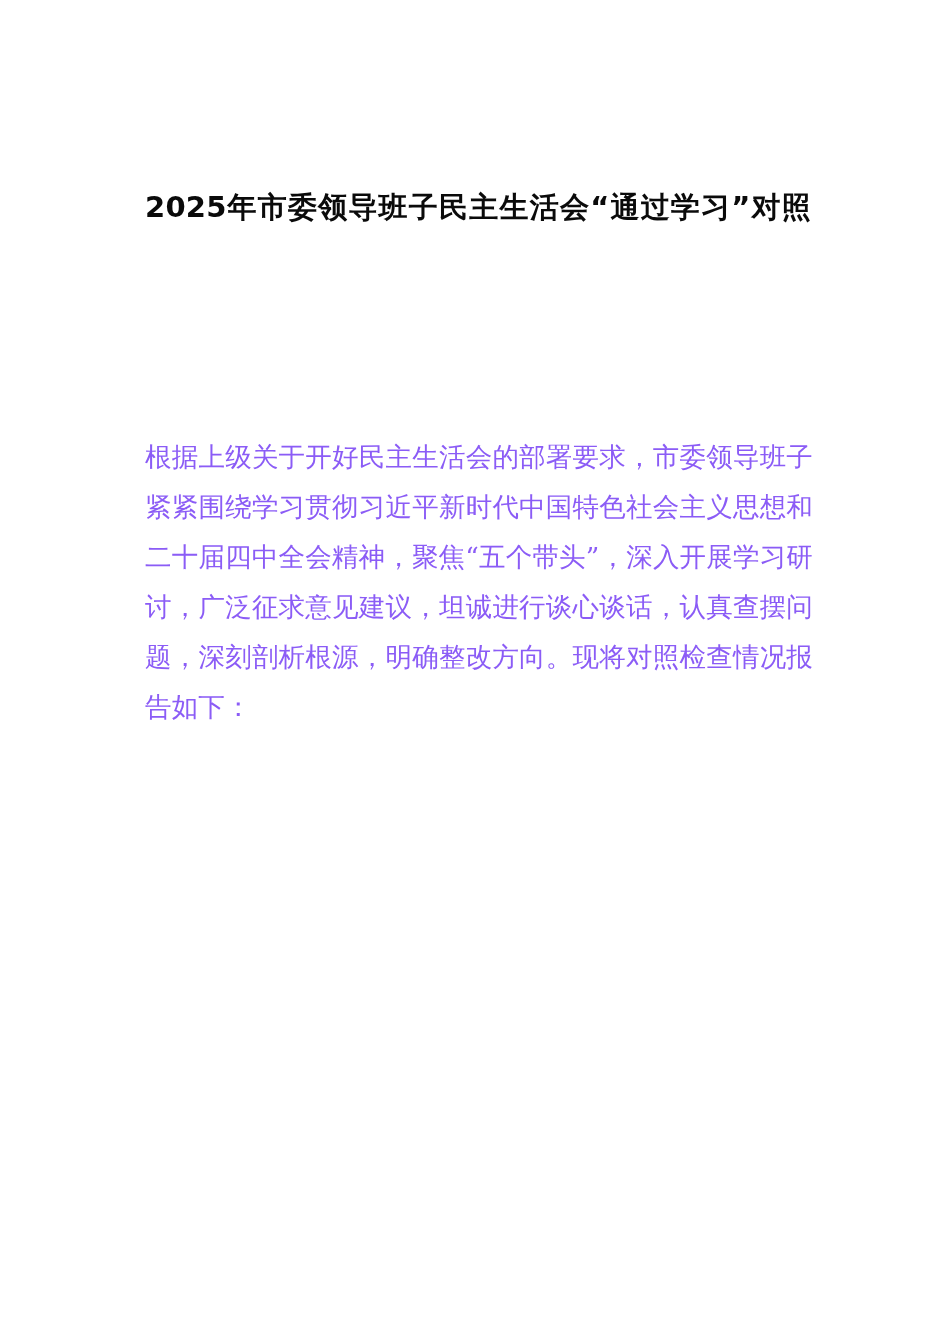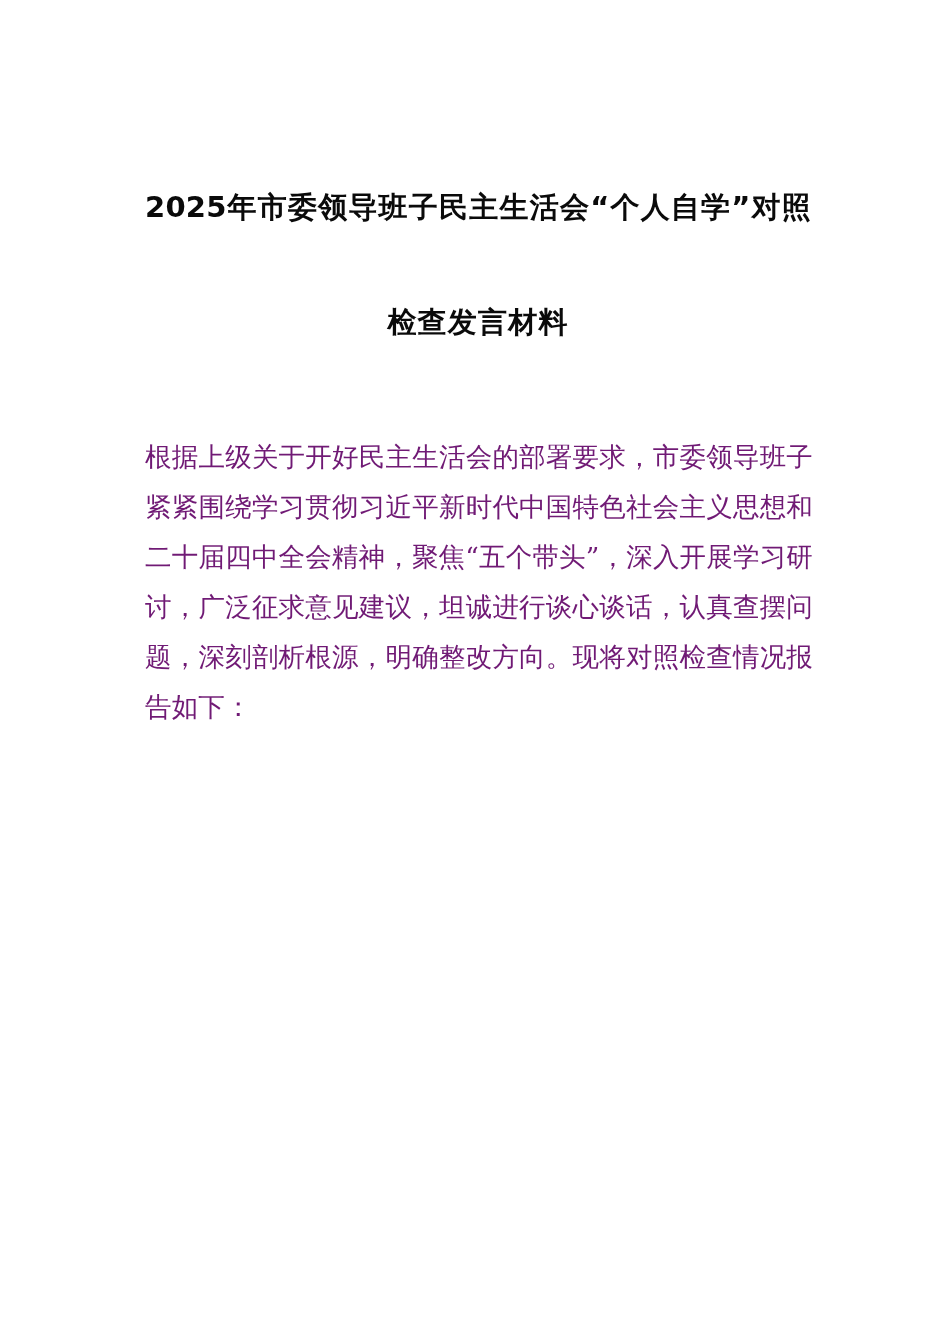--- a/index.html
+++ b/index.html
@@ -61,41 +61,40 @@
     position: absolute;
     left: 145px;
     top: 432px;
     width: 668px;
   }
 
   .para {
     font-family: "DejaVu Serif", "Liberation Serif", serif;
     font-size: 26.5px;
     line-height: 50px;
-    color: #701a75;
+    color: #8b5cf6;
     text-align: justify;
     text-align-last: left;
     margin: 0;
     letter-spacing: 0.15px;
     text-justify: inter-character;
     word-break: break-all;
   }
 
   .para + .para {
     margin-top: 0;
   }
 
 </style>
 </head>
 <body>
 
 <div class="page">
 
   <div class="doc-title">
-    <div class="title-line title-line-1">2025年市委领导班子民主生活会“个人自学”对照</div>
-    <div class="title-line title-line-2">检查发言材料</div>
+    <div class="title-line title-line-1">2025年市委领导班子民主生活会“通过学习”对照</div>
   </div>
 
   <div class="doc-body">
     <p class="para">根据上级关于开好民主生活会的部署要求，市委领导班子紧紧围绕学习贯彻习近平新时代中国特色社会主义思想和二十届四中全会精神，聚焦“五个带头”，深入开展学习研讨，广泛征求意见建议，坦诚进行谈心谈话，认真查摆问题，深刻剖析根源，明确整改方向。现将对照检查情况报告如下：</p>
   </div>
 
 </div>
 
 </body></html>

